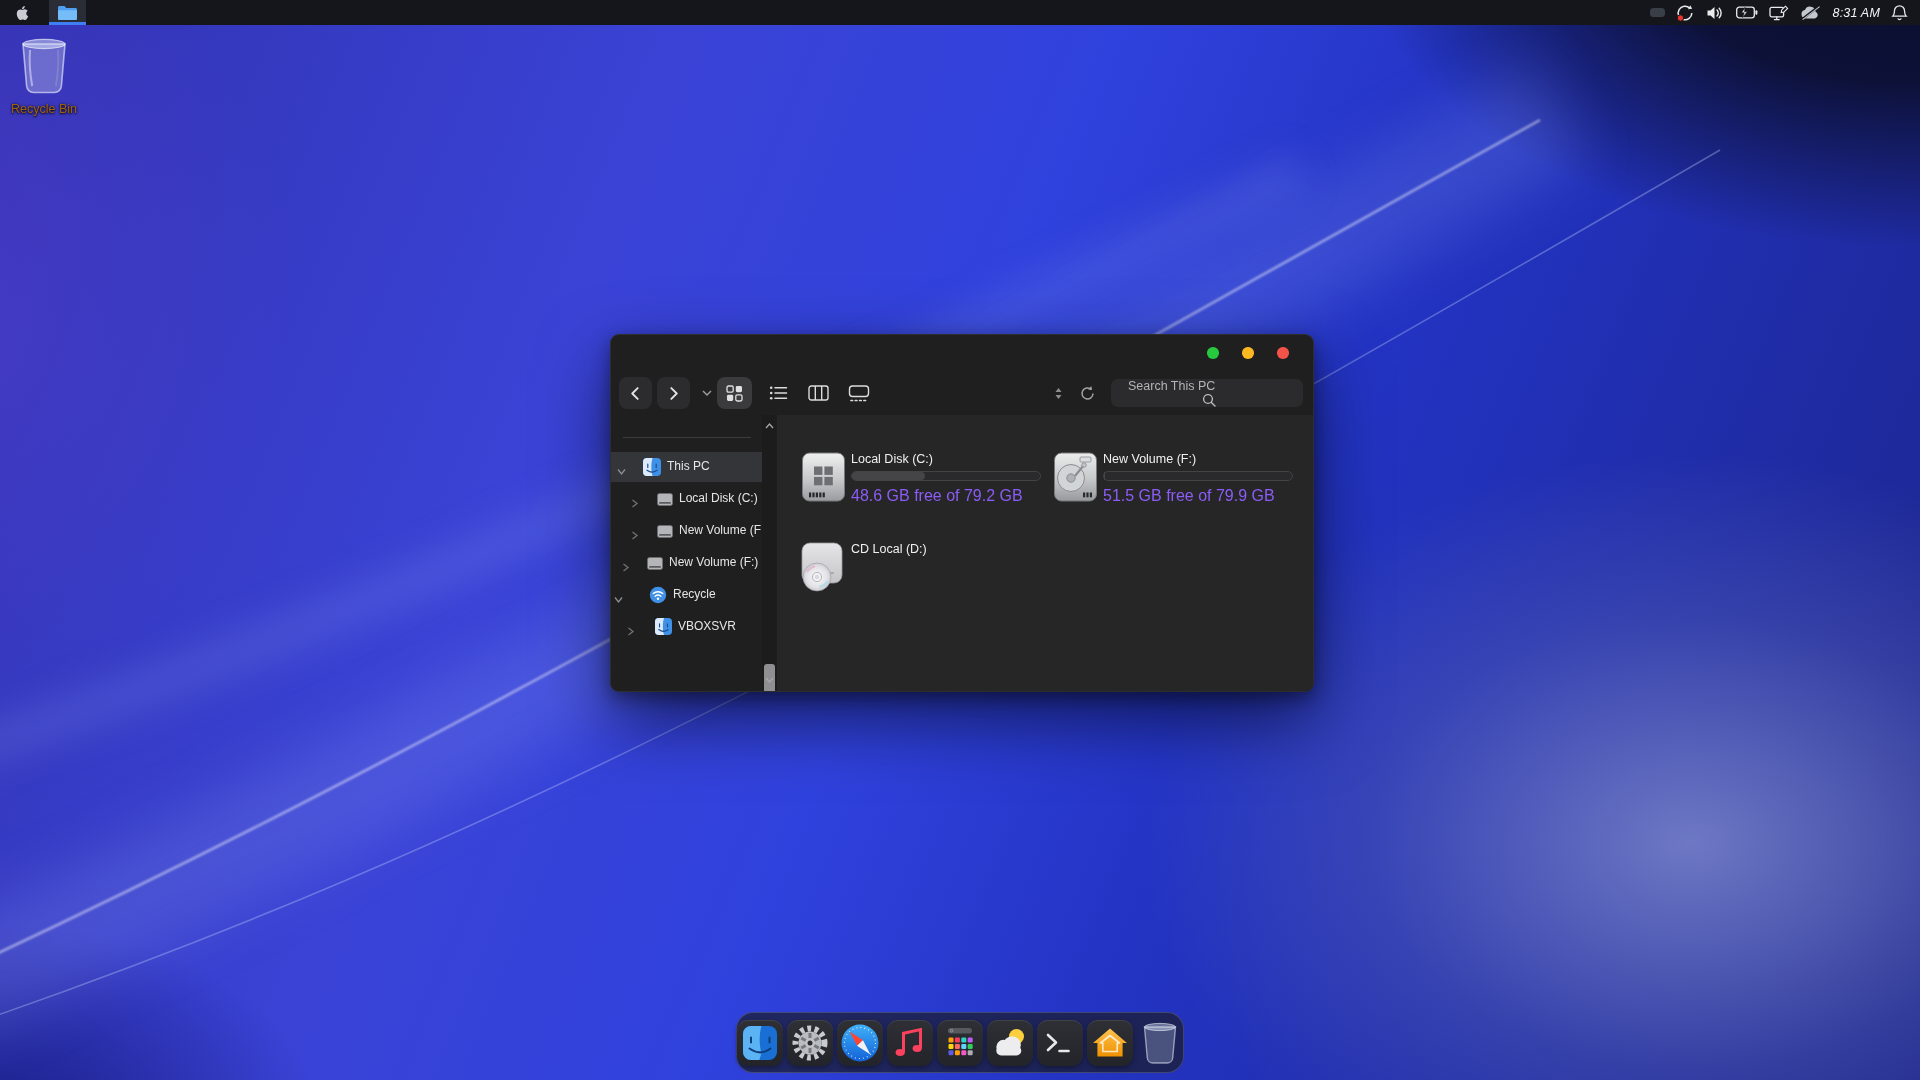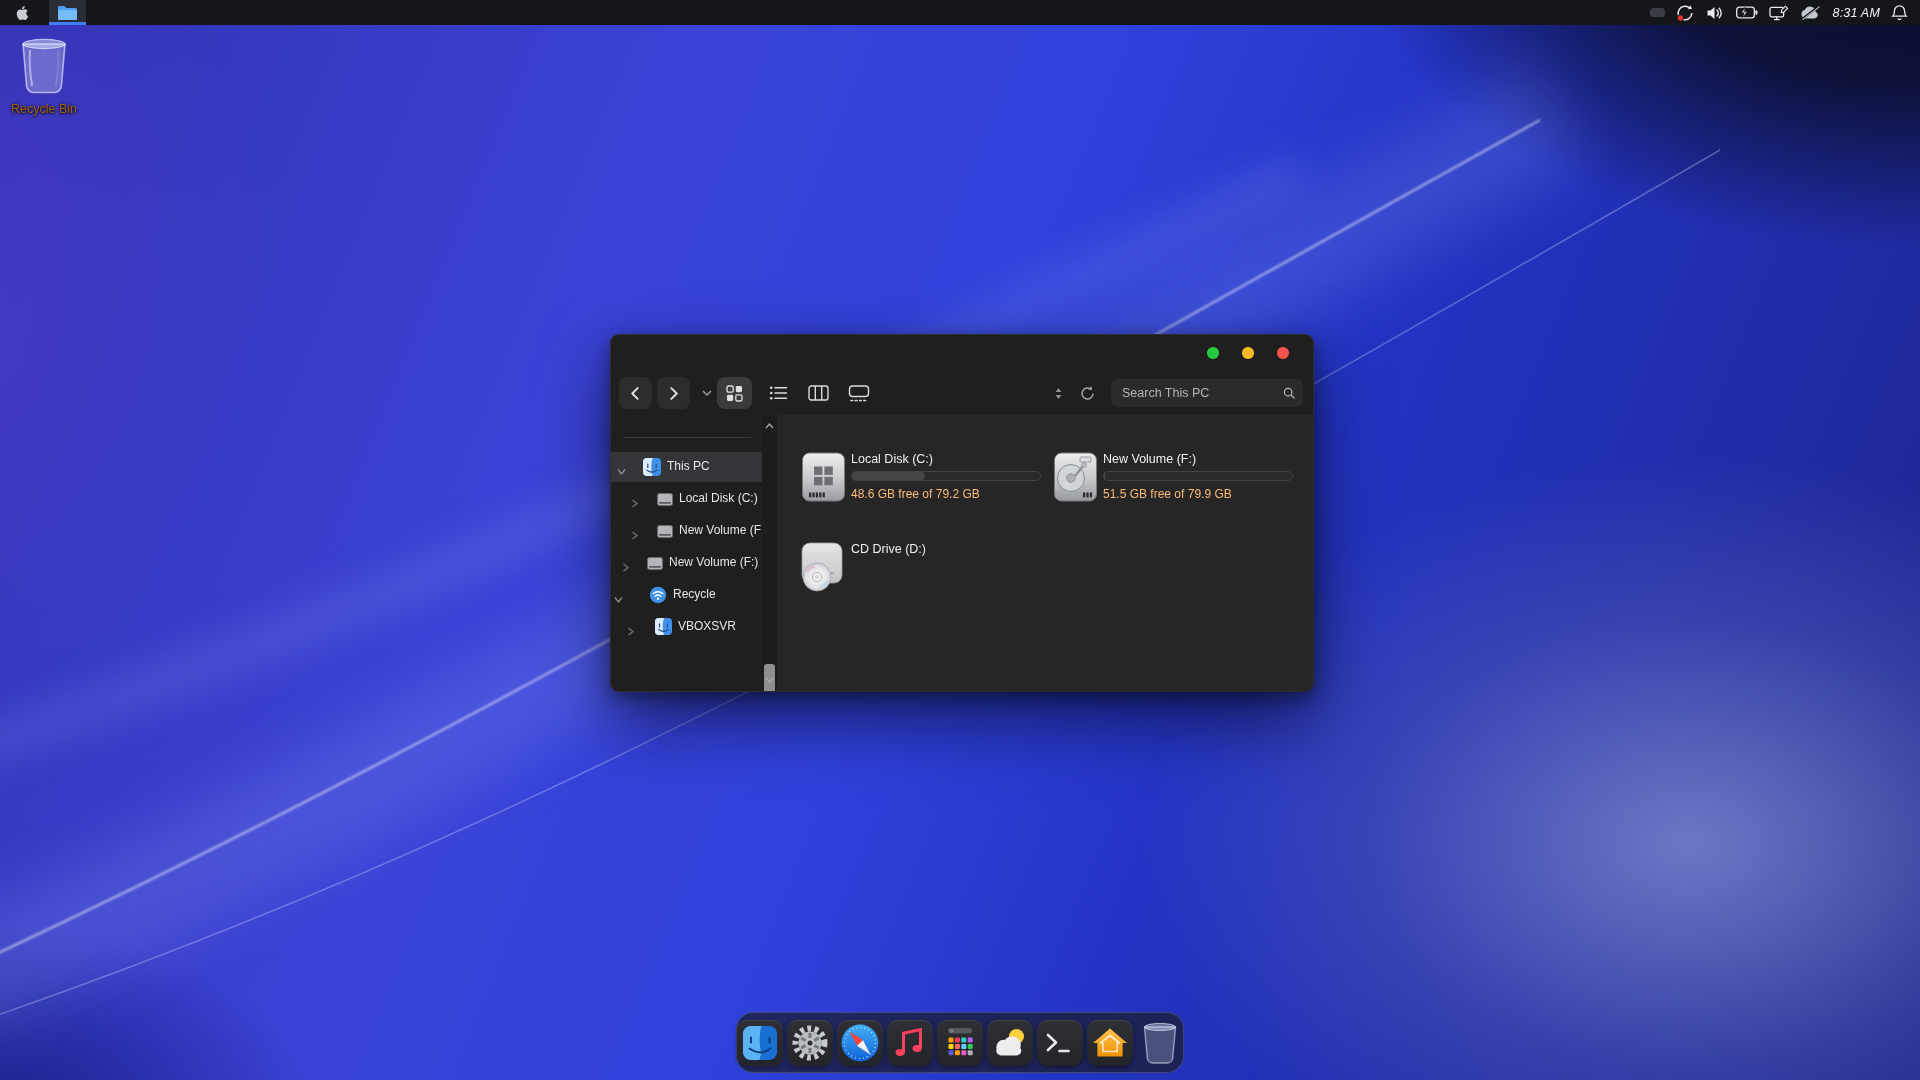--- a/index.html
+++ b/index.html
@@ -40,21 +40,21 @@
     background:#1f1f1f; border-radius:9px; border:1px solid rgba(255,255,255,.07);
     box-shadow:0 28px 70px rgba(0,0,0,.55), 0 6px 18px rgba(0,0,0,.4); overflow:hidden; }
   .tlight { position:absolute; top:12px; width:11.5px; height:11.5px; border-radius:50%; }
   .toolbar-btn { position:absolute; top:42px; width:33px; height:32px; background:#2c2c2e;
     border-radius:8px; display:flex; align-items:center; justify-content:center; }
   .view-btn { position:absolute; top:42px; width:35px; height:32px; border-radius:8px;
     display:flex; align-items:center; justify-content:center; }
   .view-btn.active { background:#3b3b3d; }
   .tb-plain { position:absolute; display:flex; align-items:center; justify-content:center; }
   .searchbox { position:absolute; left:500px; top:44px; width:192px; height:28px; background:#2b2b2d;
-    border-radius:7px; display:flex; align-items:center; padding:0 8px 0 11px; }
+    border-radius:7px; display:flex; align-items:center; padding:0 8px 0 11px;flex-direction:column; }
   .searchbox input { flex:1; background:transparent; border:none; outline:none; color:#d8d8d8;
     font-size:12.5px; font-family:"Liberation Sans",sans-serif; }
   .searchbox input::placeholder { color:#b4b4b6; opacity:1; }
 
   .sidebar { position:absolute; left:0; top:80px; width:150px; bottom:0; background:#1f1f1f; }
   .side-sep { position:absolute; left:12px; top:22px; width:128px; height:1px; background:#3d3d3f; }
   .side-row { position:absolute; left:0; width:162px; height:30px; overflow:hidden; }
   .side-row.sel { background:#343538; }
   .side-row .tw { position:absolute; top:10px; }
   .side-row .sic { position:absolute; top:6px; }
@@ -65,21 +65,21 @@
     align-items:center; justify-content:center; color:#a9a9ab; font-size:9px; }
   .vscroll .thumb { position:absolute; left:2px; width:11px; border-radius:3px; background:#8f8f91; }
 
   .content { position:absolute; left:166px; top:80px; right:0; bottom:0; background:#262627; }
   .drive { position:absolute; width:250px; height:60px; }
   .drive .dicon { position:absolute; left:0; top:0; }
   .drive .dname { position:absolute; left:50px; top:0; font-size:12.5px; color:#f0f0f1; white-space:nowrap; }
   .drive .dbar { position:absolute; left:50px; top:19px; width:190px; height:10px; border-radius:5px;
     background:#2a2a2c; border:1px solid #434345; }
   .drive .dfill { height:100%; border-radius:4px; background:#454547; }
-  .drive .ddetail { position:absolute; left:50px; top:35px; font-size:12px; color:#fdba74; white-space:nowrap; }
+  .drive .ddetail { position:absolute; left:50px; top:35px; font-size:16px; color:#8b5cf6; white-space:nowrap; }
 
   
   .dock { position:absolute; left:736px; top:1012px; width:448px; height:61px;
     background:rgba(26,28,37,.68); border:1px solid rgba(255,255,255,.16); border-radius:17px;
     display:flex; align-items:center; justify-content:center; gap:3px; backdrop-filter:blur(14px); }
   .dock-item { width:47px; height:47px; display:flex; align-items:center; justify-content:center; }
   .tile { width:46px; height:46px; border-radius:11px;
     background:linear-gradient(180deg,#2e3036 0%, #232429 100%);
     box-shadow:inset 0 1px 0 rgba(255,255,255,.09), 0 2px 5px rgba(0,0,0,.35);
     display:flex; align-items:center; justify-content:center; }
@@ -431,21 +431,21 @@
             </defs>
             <rect x="1" y="1" width="40" height="40" rx="8" fill="url(#gD)" stroke="#9a9a9c" stroke-width="0.8"></rect>
             <rect x="9" y="30" width="24" height="2" rx="1" fill="#a9a9ab"></rect>
             <circle cx="16" cy="35" r="14" fill="url(#gDisc)" stroke="#9a9a9c" stroke-width="0.6"></circle>
             <path d="M6 30a11.5 11.5 0 0 1 8-5.5" stroke="#e5a7c6" stroke-width="2.4" fill="none" opacity=".6"></path>
             <path d="M26.5 39a11.5 11.5 0 0 1-8 5.8" stroke="#9fd3e8" stroke-width="2.4" fill="none" opacity=".6"></path>
             <circle cx="16" cy="35" r="4.6" fill="#f4f4f6" stroke="#b5b5b7"></circle>
             <circle cx="16" cy="35" r="2.3" fill="#d9d9dd"></circle>
           </svg>
         </div>
-        <div class="dname">CD Drive (D:)</div>
+        <div class="dname">CD Local (D:)</div>
       </div>
 
     </div>
   </div>
 
   <div class="dock">
 
     <div class="dock-item">
       <div class="tile">
           <svg width="46" height="46" viewBox="0 0 46 46">

